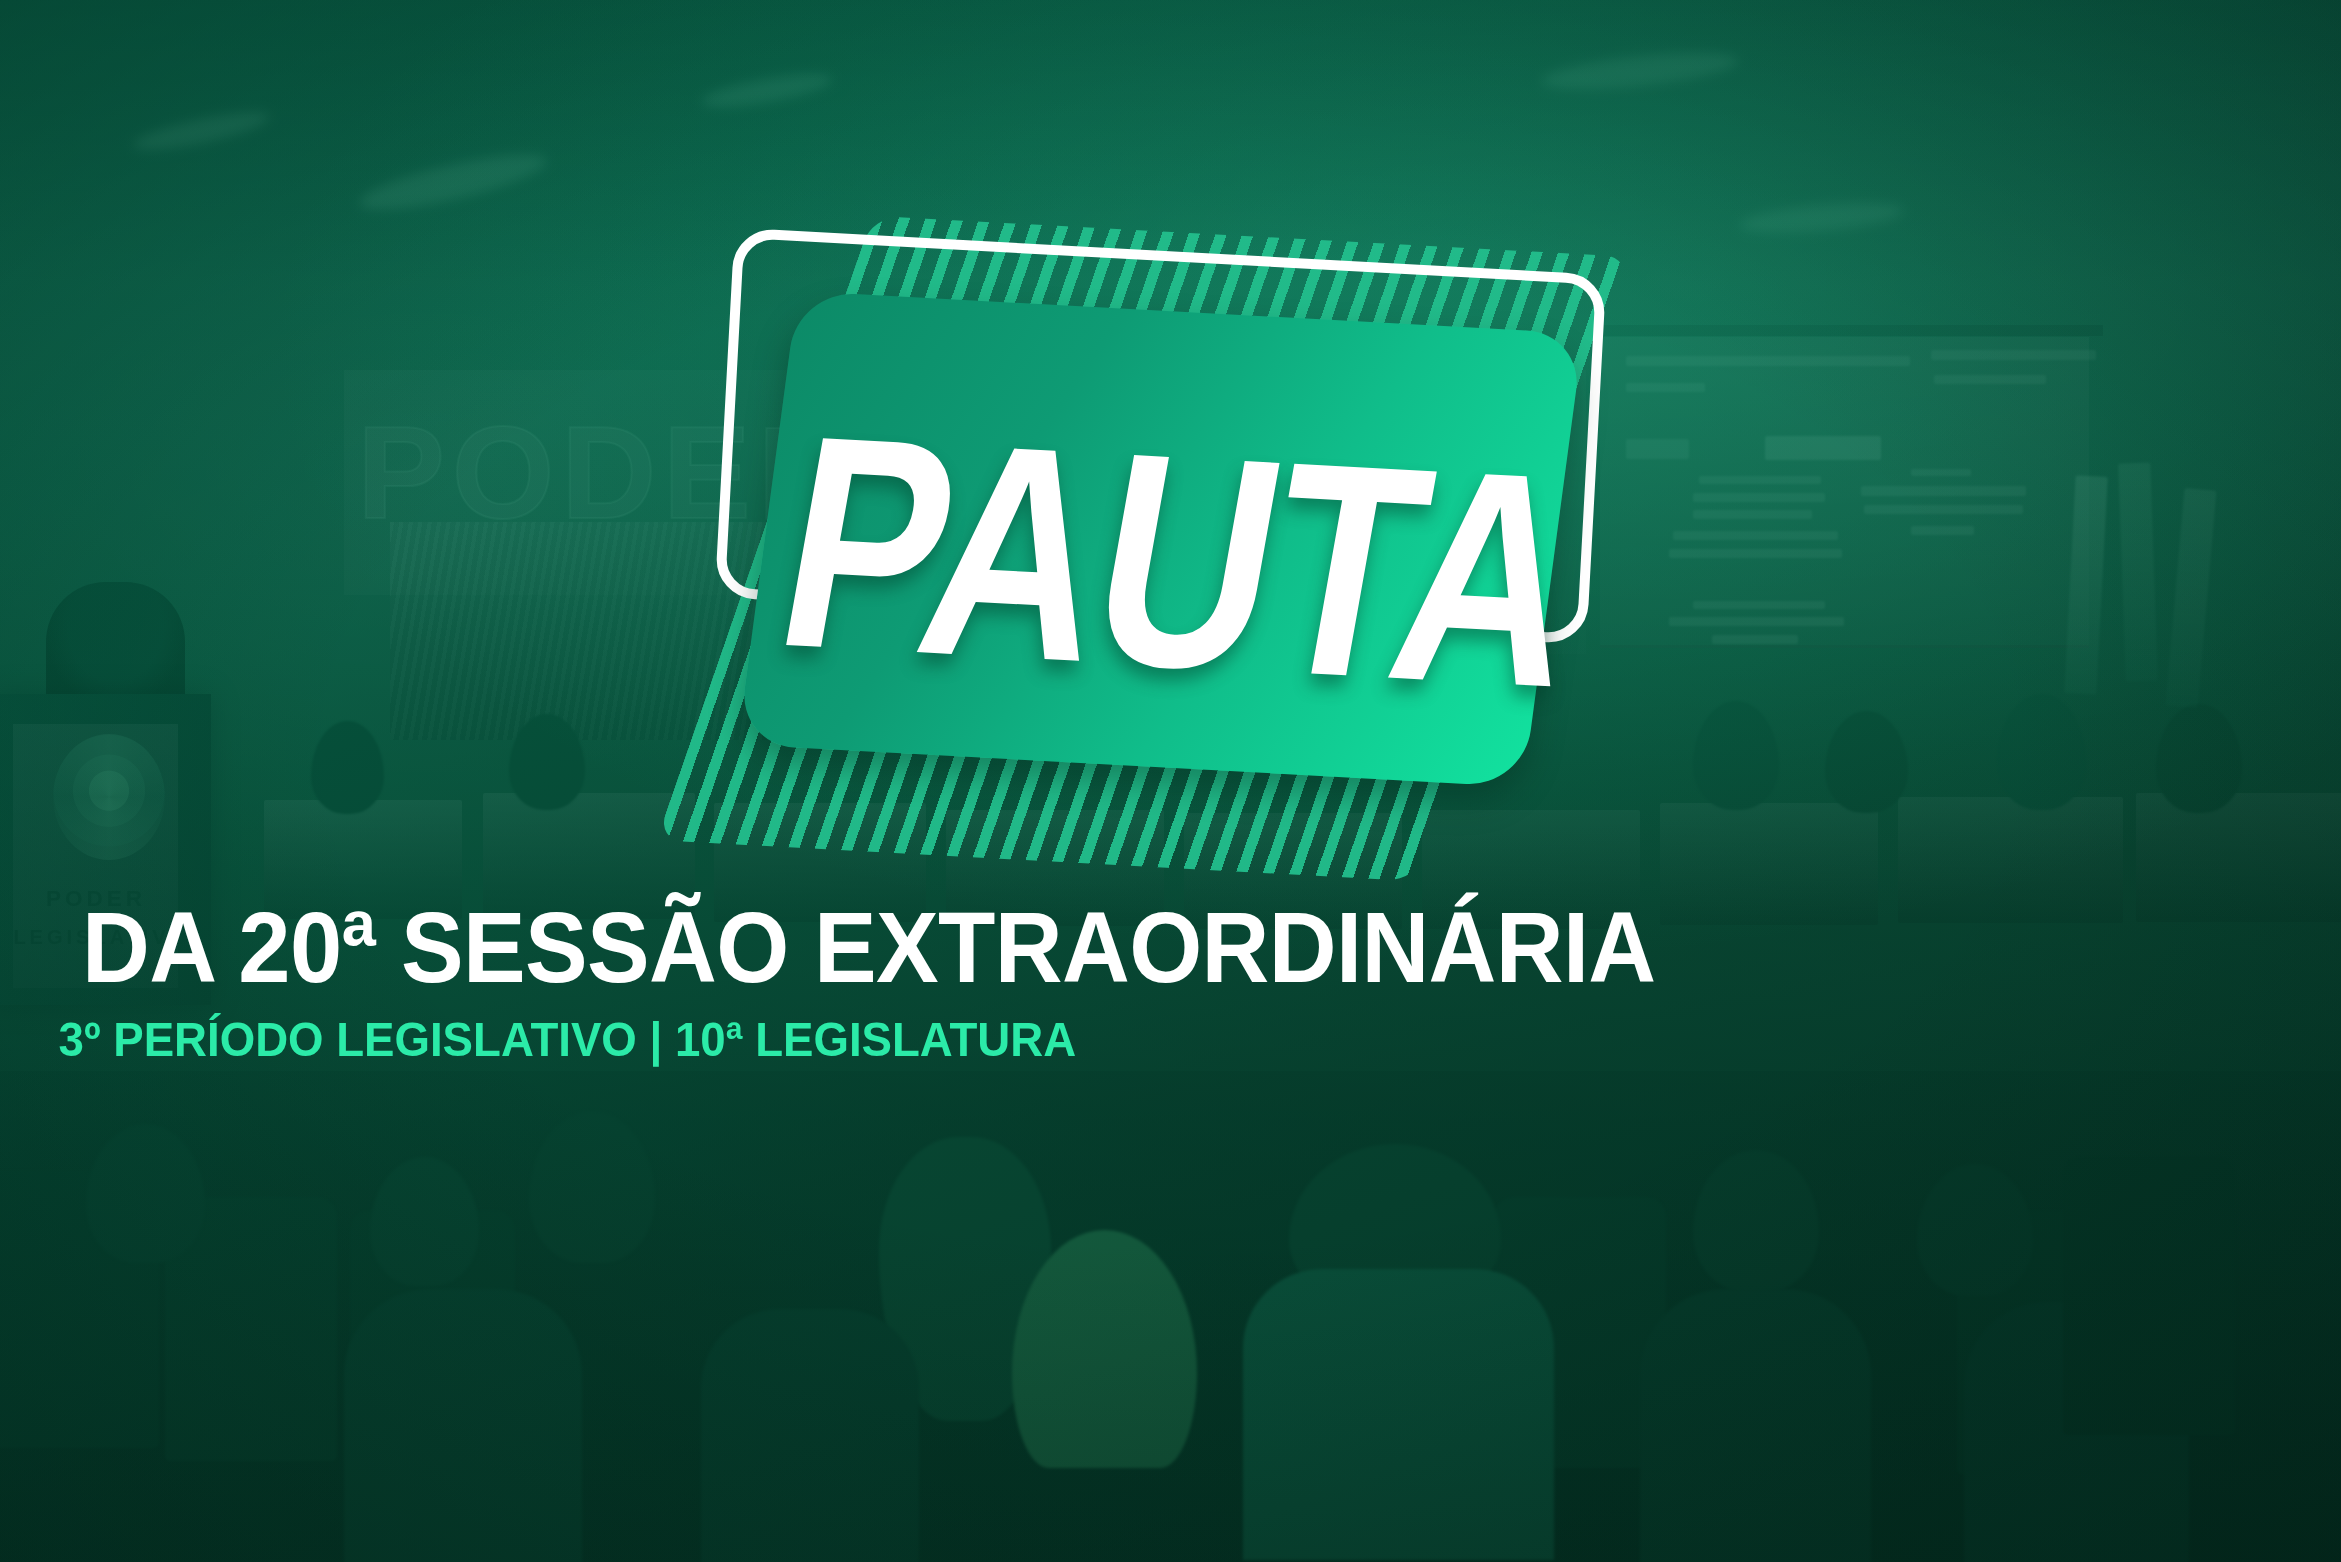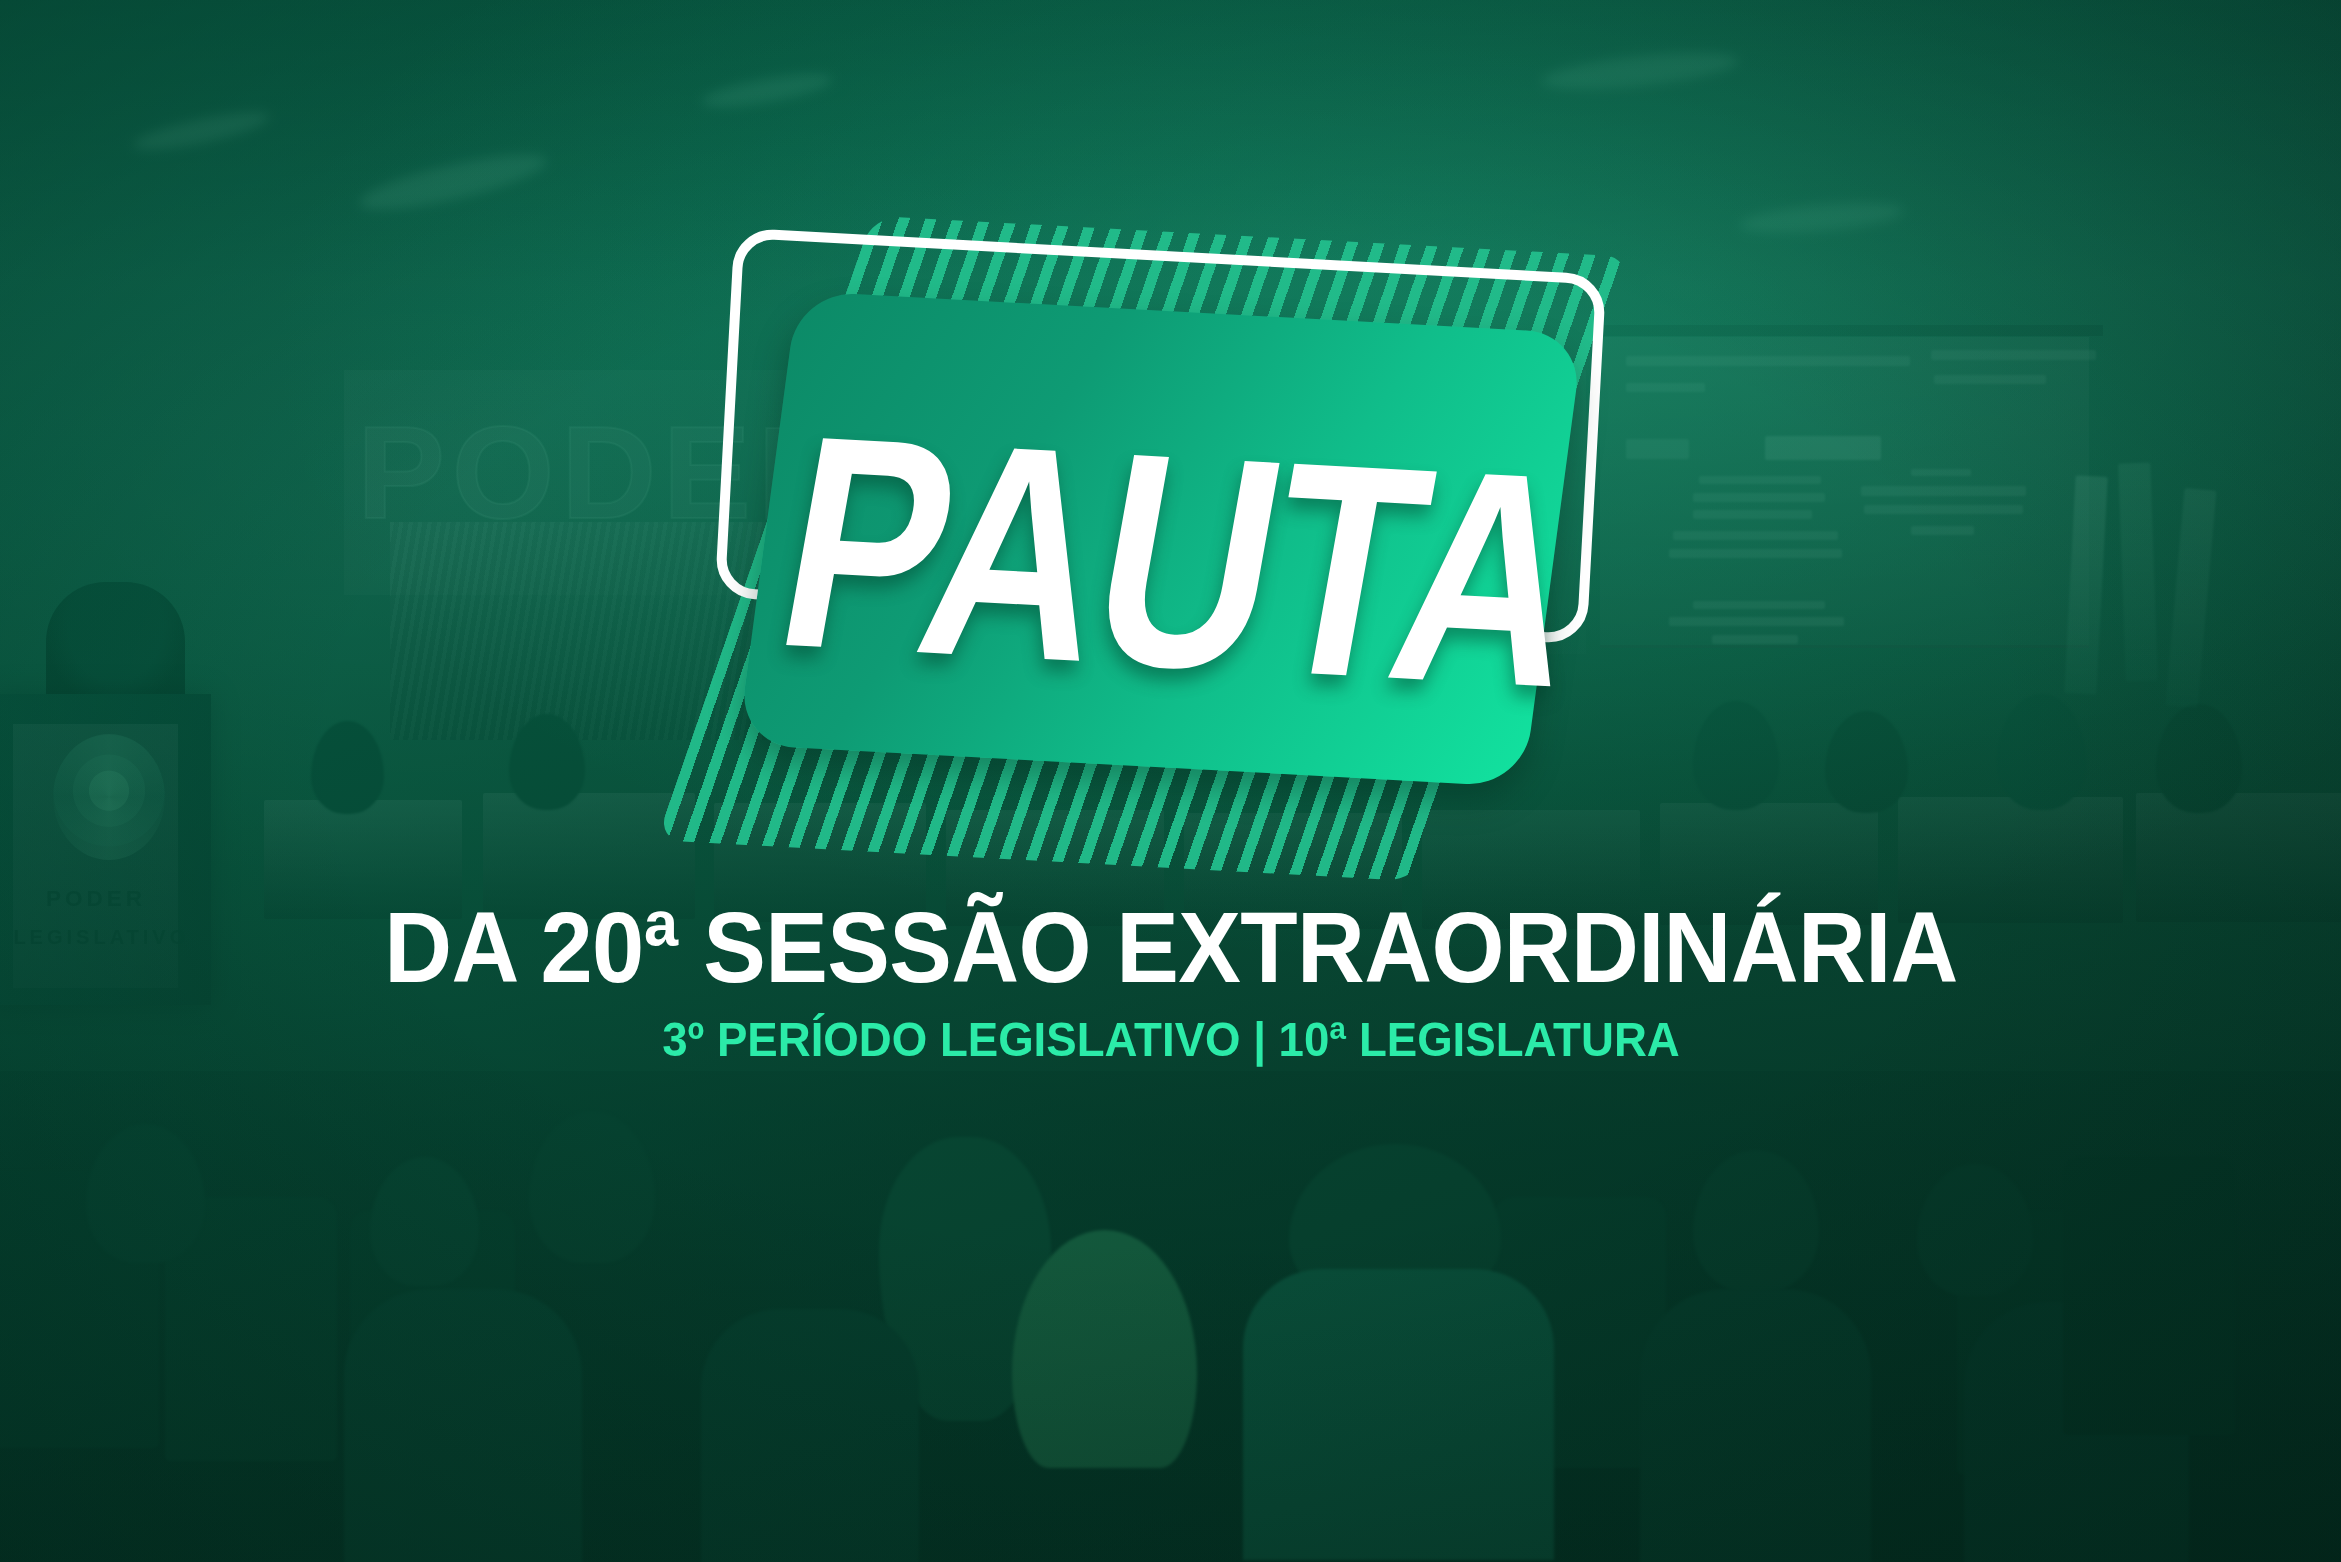--- a/index.html
+++ b/index.html
@@ -188,21 +188,20 @@
     font-family:"Liberation Sans", sans-serif;
     transform:rotate(3.1deg) skewX(-7deg) scaleY(1.30) scaleX(1.04);
     text-shadow:0 9.3px 14.5px rgba(0,60,40,.45);
     margin-top:18.5px;
     margin-left:6.6px;
   }
 
   
   .headline{
     position:absolute;left:0;top:896px;width:100%;
-    text-align:center;
   }
   .headline .main{
     display:block;
     color:#ffffff;
     font-size:101px;
     font-weight:900;
     letter-spacing:-0.7px;
     line-height:1.02;
     font-family:"Liberation Sans", sans-serif;
     transform:scaleX(.93);

